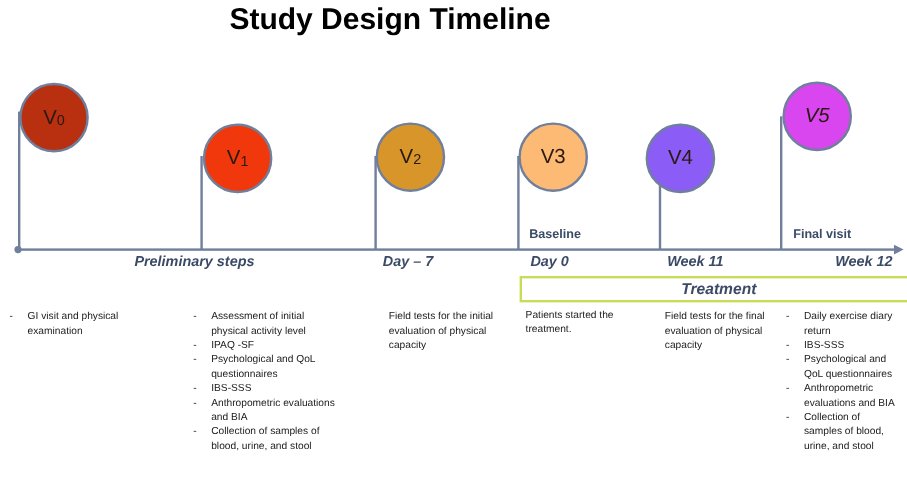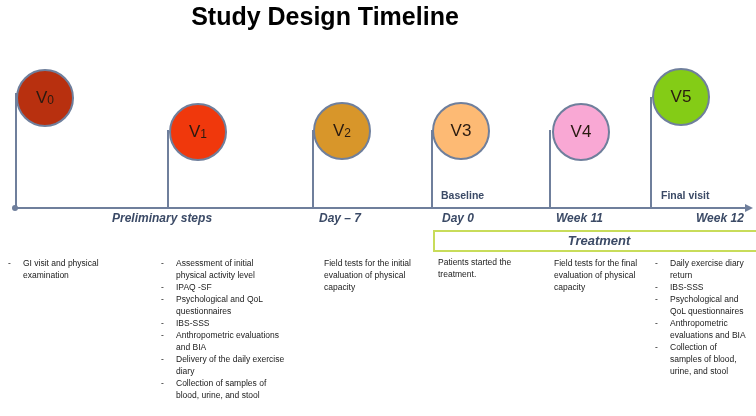--- a/index.html
+++ b/index.html
@@ -39,24 +39,24 @@
   <span>V</span>
     <span style="font-size:12px; margin-top:4px;">1</span>
 </div>
 <div class="circle" style="left:313px; top:102px; background:#d8962a;">
   <span>V</span>
     <span style="font-size:12px; margin-top:4px;">2</span>
 </div>
 <div class="circle" style="left:432px; top:102px; background:#fdba74;">
   <span>V3</span>
 </div>
-<div class="circle" style="left:552px; top:103px; background:#f9a8d4;">
+<div class="circle" style="left:538px; top:103px; background:#8b5cf6;">
   <span>V4</span>
 </div>
-<div class="circle" style="left:652px; top:68px; background:#84cc16;">
+<div class="circle" style="left:652px; top:68px; background:#d946ef;font-style:italic;">
   <span>V5</span>
 </div>
 
 <div class="above" style="left:441px;">Baseline</div>
 <div class="above" style="left:661px;">Final visit</div>
 
 <div class="axis"></div>
 <div class="axis-arrow"></div>
 <div class="axis-dot"></div>
 
@@ -74,21 +74,20 @@
   </ul>
 </div>
 
 <div class="col" style="left:161px; width:125px;">
   <ul>
     <li>Assessment of initial physical activity level</li>
     <li>IPAQ -SF</li>
     <li>Psychological and QoL questionnaires</li>
     <li>IBS-SSS</li>
     <li>Anthropometric evaluations and BIA</li>
-    <li>Delivery of the daily exercise diary</li>
     <li>Collection of samples of blood, urine, and stool</li>
   </ul>
 </div>
 
 <div class="col" style="left:324px; width:100px;">
   <p>Field tests for the initial evaluation of physical capacity</p>
 </div>
 
 <div class="col" style="left:438px; top:256px; width:85px;">
   <p>Patients started the treatment.</p>

